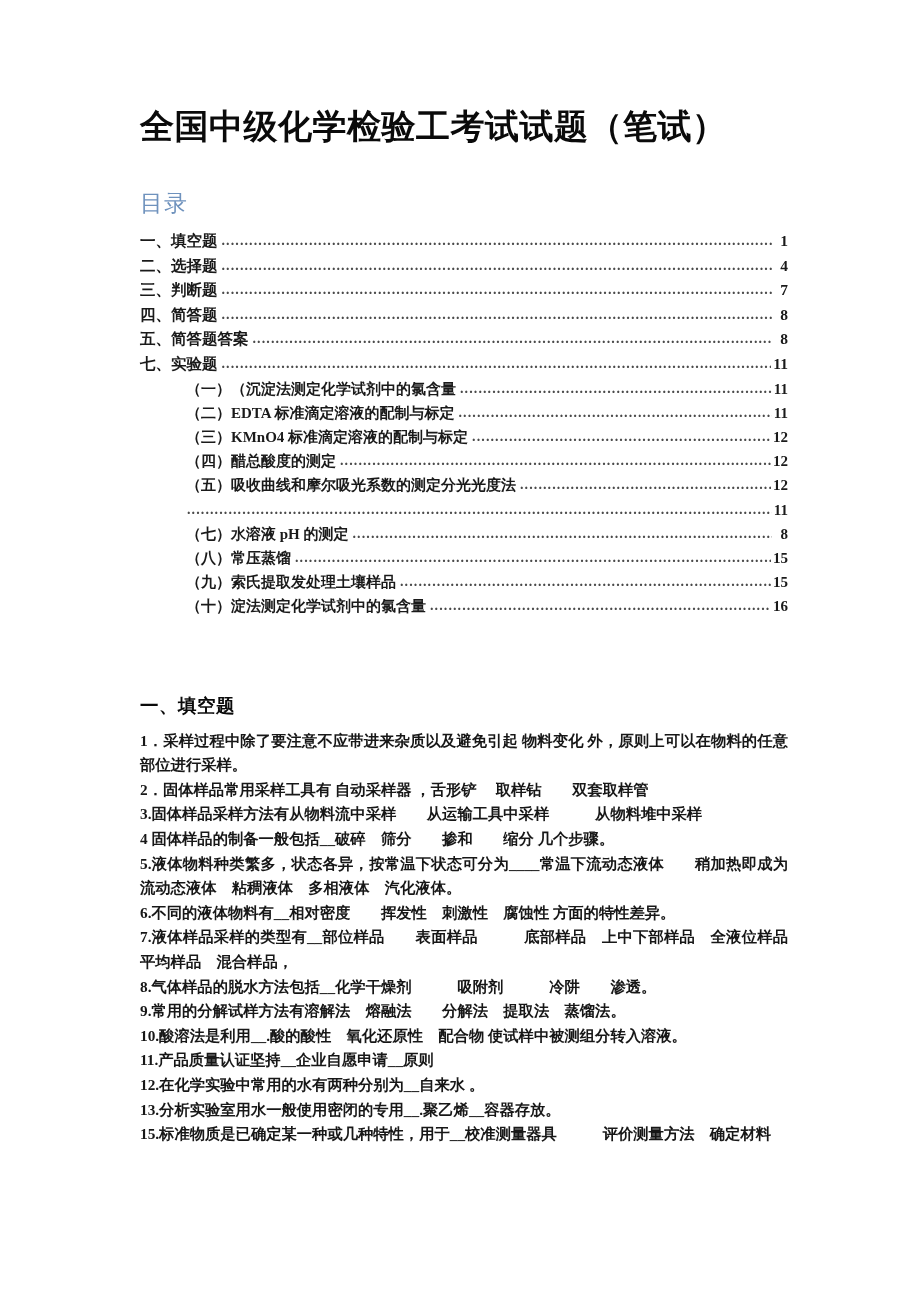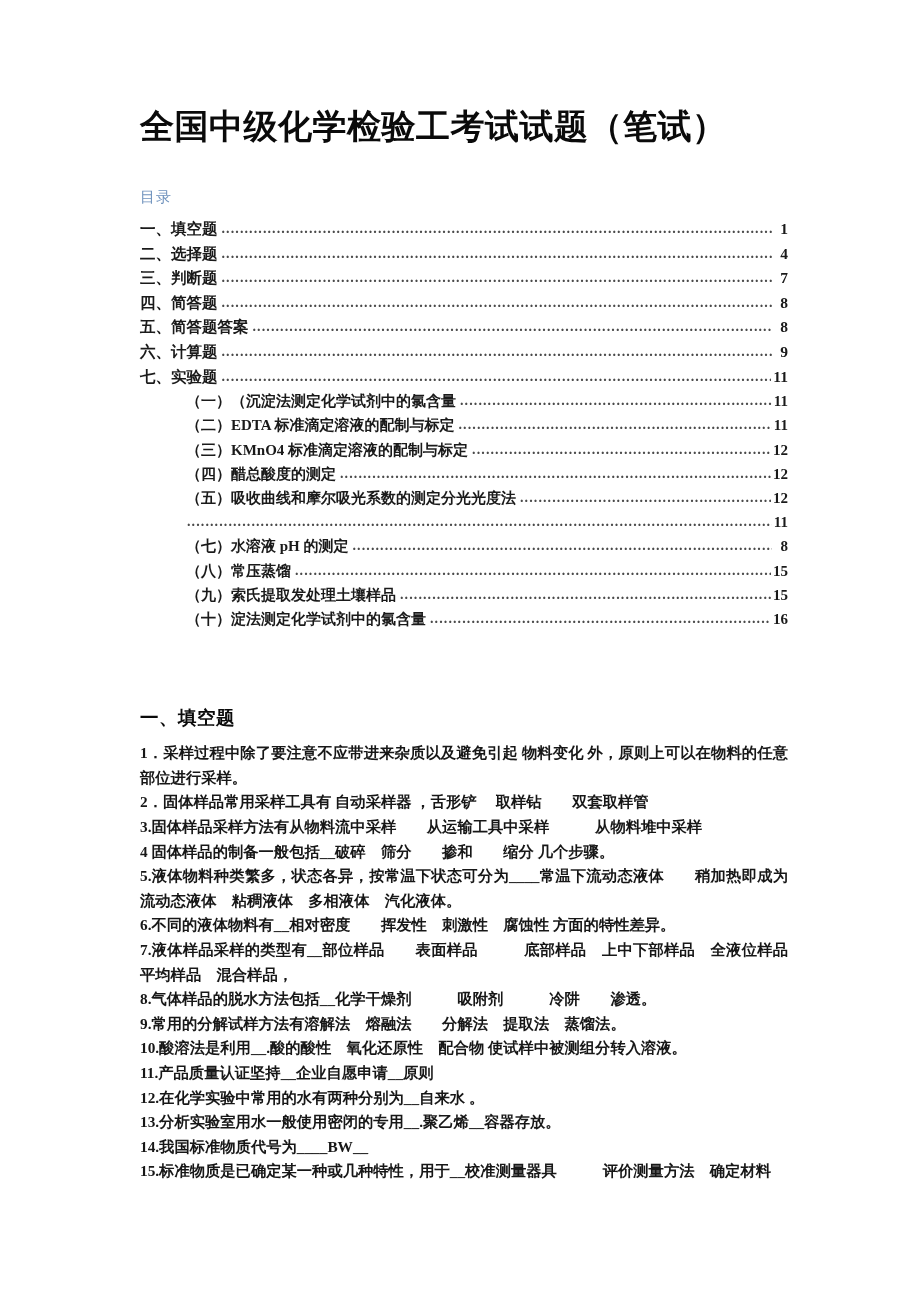--- a/index.html
+++ b/index.html
@@ -38,21 +38,21 @@
     line-height: 44px;
     letter-spacing: 0.5px;
     margin-top: 104px;
     white-space: nowrap;
     color: #0a0a0a;
   }
 
   
   .toc-heading {
     font-family: Liberation Serif, serif;
-    font-size: 15px;
+    font-size: 23px;
     font-weight: normal;
     color: #6f92bd;
     margin-top: 40px;
     margin-bottom: 10px;
     letter-spacing: 1px;
   }
   .toc-list {
     margin: 0;
     padding: 0;
     list-style: none;
@@ -161,25 +161,20 @@
         </li>
         <li class="toc-row level-1">
           <span class="toc-label">四、简答题</span>
           <span class="toc-dots"></span>
           <span class="toc-page">8</span>
         </li>
         <li class="toc-row level-1">
           <span class="toc-label">五、简答题答案</span>
           <span class="toc-dots"></span>
           <span class="toc-page">8</span>
-        </li>
-        <li class="toc-row level-1">
-          <span class="toc-label">六、计算题</span>
-          <span class="toc-dots"></span>
-          <span class="toc-page">9</span>
         </li>
         <li class="toc-row level-1">
           <span class="toc-label">七、实验题</span>
           <span class="toc-dots"></span>
           <span class="toc-page">11</span>
         </li>
         <li class="toc-row level-2">
           <span class="toc-label">（一）（沉淀法测定化学试剂中的氯含量</span>
           <span class="toc-dots"></span>
           <span class="toc-page">11</span>
@@ -239,18 +234,17 @@
         <li class="q-item">4 固体样品的制备一般包括__破碎　筛分　　掺和　　缩分 几个步骤。</li>
         <li class="q-item">5.液体物料种类繁多，状态各异，按常温下状态可分为____常温下流动态液体　　稍加热即成为流动态液体　粘稠液体　多相液体　汽化液体。</li>
         <li class="q-item">6.不同的液体物料有__相对密度　　挥发性　刺激性　腐蚀性 方面的特性差异。</li>
         <li class="q-item">7.液体样品采样的类型有__部位样品　　表面样品　　　底部样品　上中下部样品　全液位样品　平均样品　混合样品，</li>
         <li class="q-item">8.气体样品的脱水方法包括__化学干燥剂　　　吸附剂　　　冷阱　　渗透。</li>
         <li class="q-item">9.常用的分解试样方法有溶解法　熔融法　　分解法　提取法　蒸馏法。</li>
         <li class="q-item">10.酸溶法是利用__.酸的酸性　氧化还原性　配合物 使试样中被测组分转入溶液。</li>
         <li class="q-item">11.产品质量认证坚持__企业自愿申请__原则</li>
         <li class="q-item">12.在化学实验中常用的水有两种分别为__自来水 。</li>
         <li class="q-item">13.分析实验室用水一般使用密闭的专用__.聚乙烯__容器存放。</li>
-        <li class="q-item">14.我国标准物质代号为____BW__</li>
         <li class="q-item">15.标准物质是已确定某一种或几种特性，用于__校准测量器具　　　评价测量方法　确定材料</li>
       </ul>
 
   </div>
 </div>
 
 </body></html>

